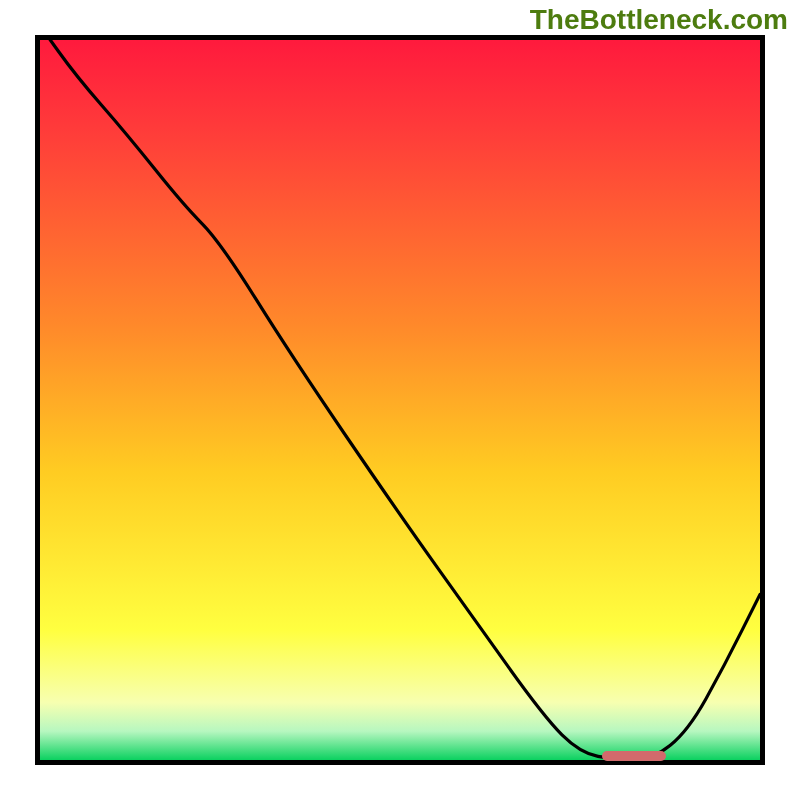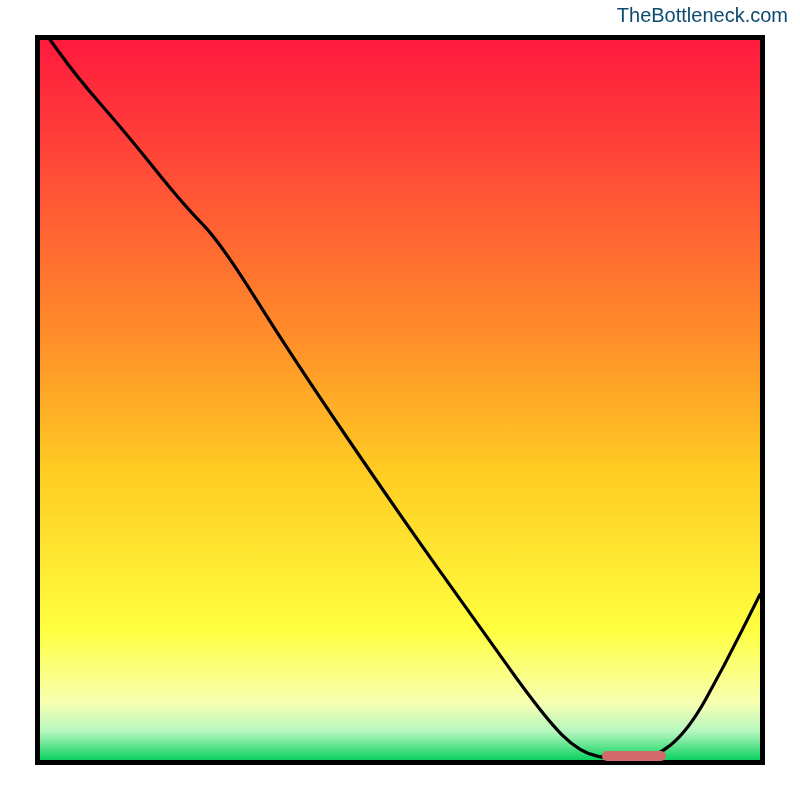--- a/index.html
+++ b/index.html
@@ -12,23 +12,23 @@
   }
   .frame {
     position: relative;
     width: 800px;
     height: 800px;
   }
   .attribution {
     position: absolute;
     top: 4px;
     right: 12px;
-    color: #0c4a6e;
-    font-size: 20px;
-    font-weight: 400;
+    color: #4d7c0f;
+    font-size: 28px;
+    font-weight: 700;
   }
   .plot-border {
     position: absolute;
     left: 35px;
     top: 35px;
     width: 730px;
     height: 730px;
     border: 5px solid #000;
     box-sizing: border-box;
   }

